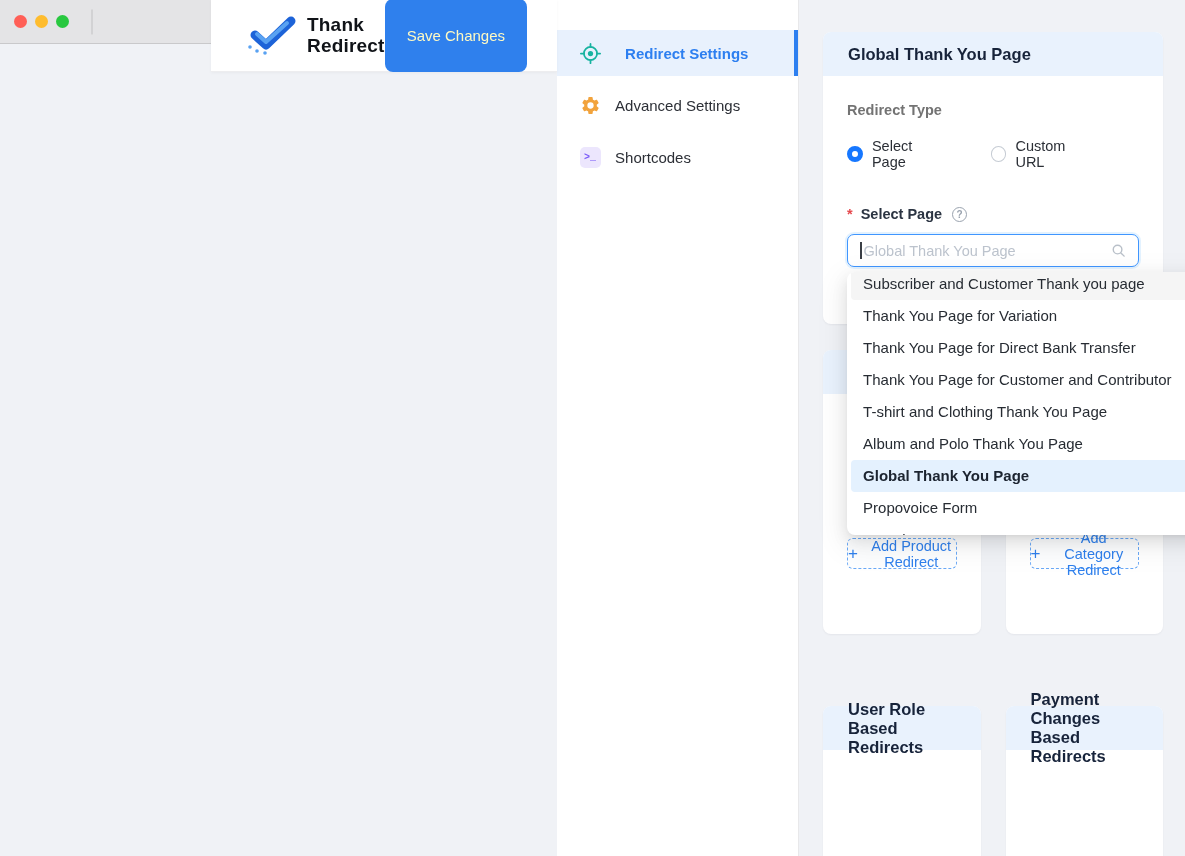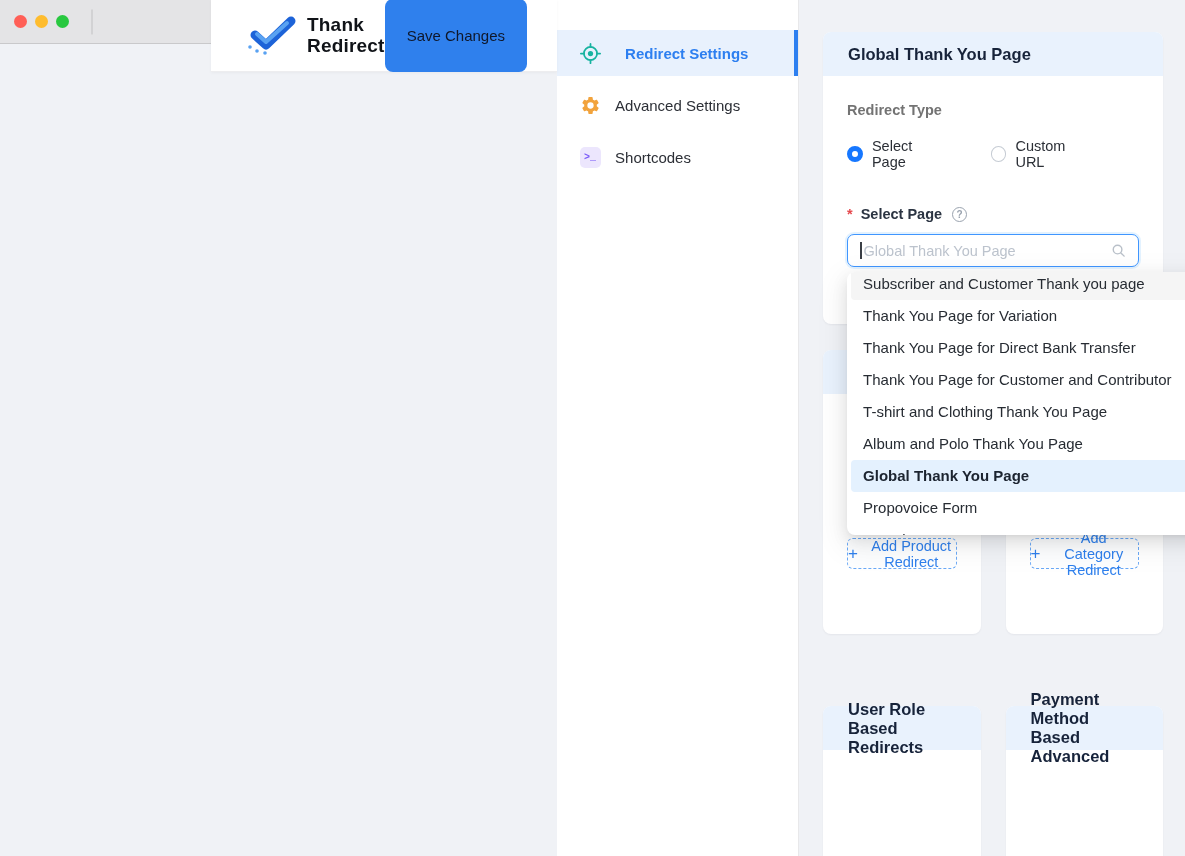--- a/index.html
+++ b/index.html
@@ -14,21 +14,21 @@
   .light { width:13px; height:13px; border-radius:50%; }
   .light.red { background:#ff5f57; }
   .light.yellow { background:#febc2e; }
   .light.green { background:#28c840; }
   .address-bar { height:26px; flex:1; margin:0 118px 0 22px; background:#ffffff; border:1px solid #d2d2d4; border-radius:6px; }
 
   
   .app-header { height:72px; background:#ffffff; border-bottom:1px solid #ededef; box-shadow:0 1px 3px rgba(0,0,0,.04); display:flex; align-items:center; padding:0 30px; flex:0 0 auto; position:relative; z-index:5; }
   .brand { display:flex; align-items:center; gap:8px; }
   .brand-text { font-size:19px; font-weight:700; color:#101318; line-height:1.08; letter-spacing:.2px; }
-  .save-btn { margin-left:auto; background:#2f80ed; color:#0f172a; border:none; border-radius:8px; padding:28px 22px; font-size:15px; font-family:inherit; cursor:pointer; }
+  .save-btn { margin-left:auto; background:#2f80ed; color:#fef9c3; border:none; border-radius:8px; padding:28px 22px; font-size:15px; font-family:inherit; cursor:pointer; }
 
   
   .app-body { flex:1; display:flex; min-height:0; }
   .sidebar { width:242px; background:#ffffff; border-right:1px solid #e8e8ea; padding-top:30px; flex:0 0 auto; }
   .side-item { position:relative; display:flex; align-items:center; gap:14px; height:46px; padding:0 22px; font-size:15px; color:#2c2f36; cursor:pointer; margin-bottom:6px; }
   .side-item.active { background:#e8f1fd; color:#2d7ff0; font-weight:700;gap:24px; }
   .side-item.active::after { content:""; position:absolute; right:0; top:0; bottom:0; width:4px; background:#2d7ff0; }
   .side-icon { width:22px; height:22px; display:flex; align-items:center; justify-content:center; flex:0 0 auto; }
   .shortcode-badge { width:21px; height:21px; border-radius:5px; background:#ece6fd; color:#7a5af8; font-size:10px; font-weight:700; display:flex; align-items:center; justify-content:center; font-family:"Liberation Mono", monospace; }
 
@@ -197,21 +197,21 @@
       </div>
 
       <div class="cards-row bottom">
         <section class="card">
           <div class="card-header">
             <span>User Role Based Redirects</span>
           </div>
         </section>
         <section class="card">
           <div class="card-header">
-            <span>Payment Method Based Advanced</span>
+            <span>Payment Changes Based Redirects</span>
           </div>
         </section>
       </div>
 
       <div class="dropdown">
         <div class="dropdown-list">
           <div class="option active">Subscriber and Customer Thank you page</div>
           <div class="option">Thank You Page for Variation</div>
           <div class="option">Thank You Page for Direct Bank Transfer</div>
           <div class="option">Thank You Page for Customer and Contributor</div>

